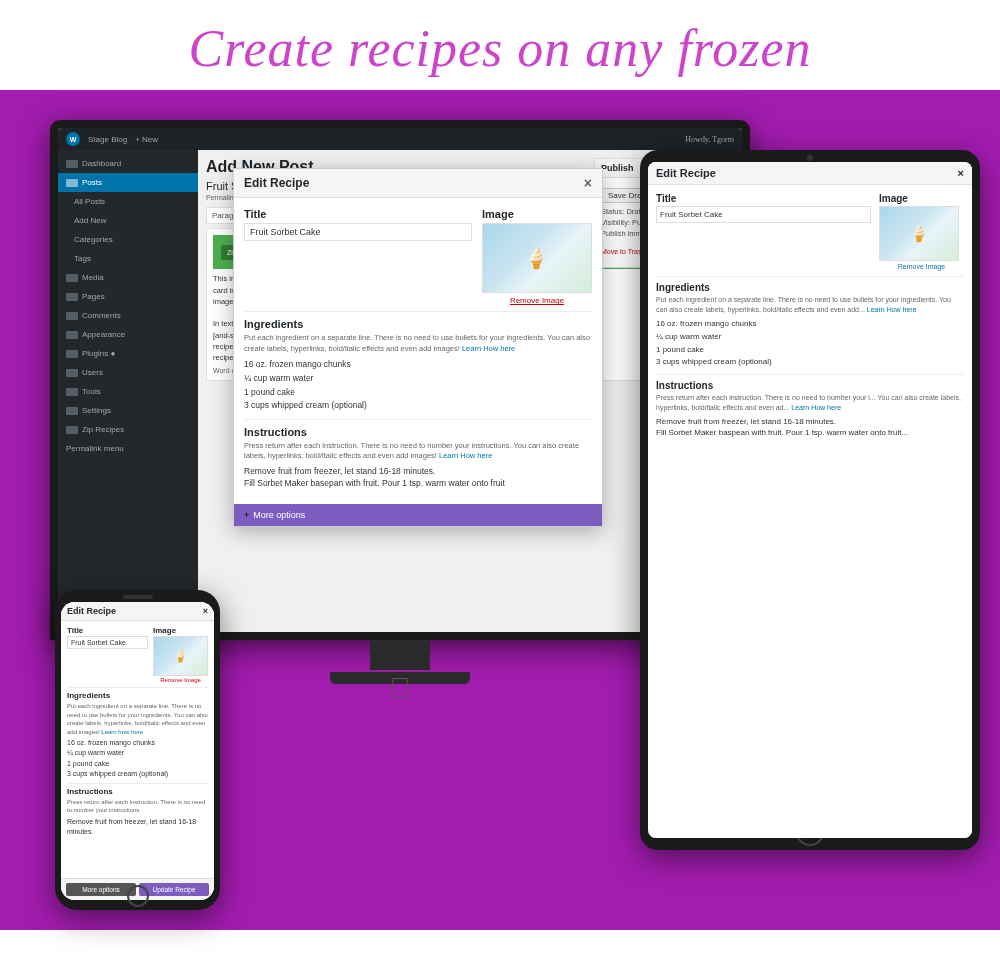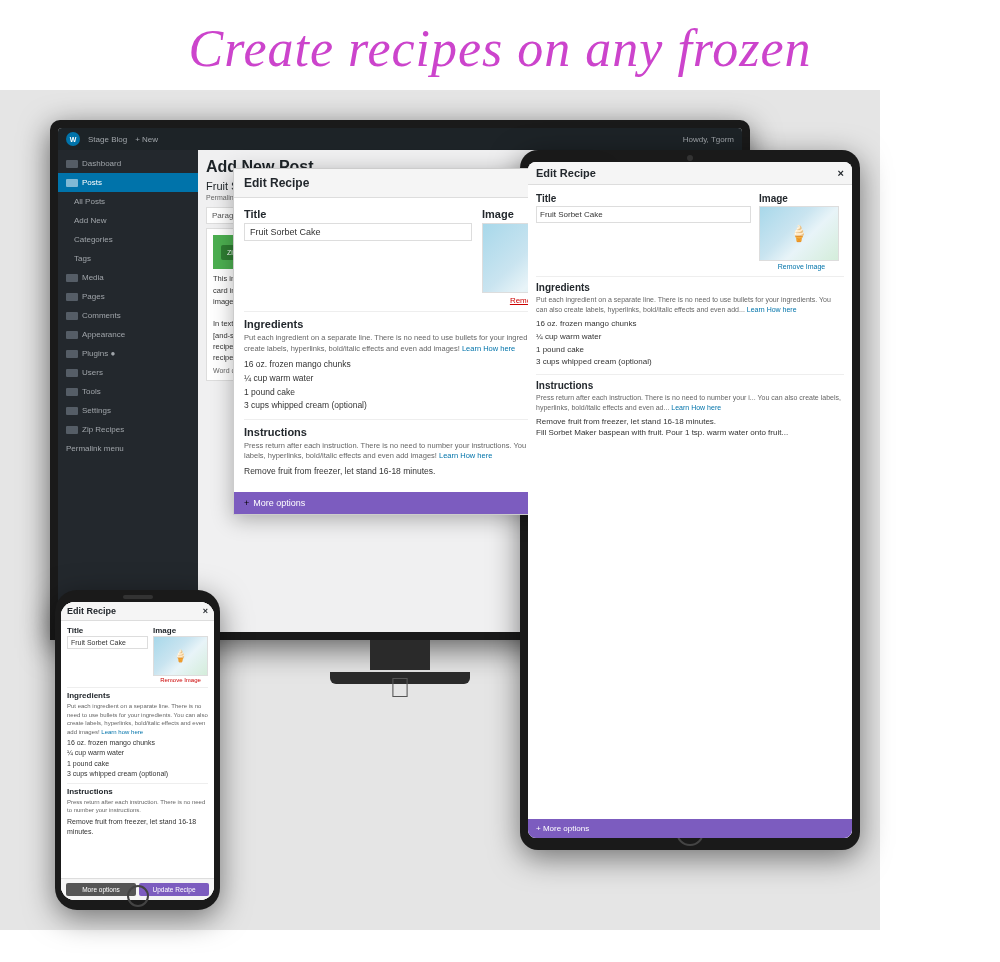--- a/index.html
+++ b/index.html
@@ -20,23 +20,23 @@
       font-size: 52px;
       color: #cc44cc;
       font-style: italic;
       line-height: 1.2;
       letter-spacing: 1px;
     }
 
     
     .scene {
       position: relative;
-      width: 880px;
+      width: 1000px;
       height: 840px;
-      background: #e5e5e5;
+      background: #a21caf;
     }
 
     
     .monitor-outer {
       position: absolute;
       left: 50px;
       top: 30px;
       width: 700px;
       height: 580px;
     }
@@ -101,20 +101,21 @@
       font-size: 7px;
       font-weight: bold;
     }
     .wp-topbar-item {
       color: #a0a5aa;
       font-size: 8px;
     }
     .wp-topbar-right {
       margin-left: auto;
       color: #a0a5aa;
+      font-family: Liberation Serif, serif;
     }
     .wp-body {
       display: flex;
       flex: 1;
       overflow: hidden;
     }
     .wp-sidebar {
       width: 140px;
       background: #23282d;
       flex-shrink: 0;
@@ -871,20 +872,21 @@
               <div>1 pound cake</div>
               <div>3 cups whipped cream (optional)</div>
             </div>
             <div class="modal-section-label">Instructions</div>
             <div class="modal-desc">
               <span>Press return after each instruction. There is no need to number your instructions. You can also create labels, hyperlinks, bold/italic effects and even add images!</span>
               <a style="color:#0073aa;">Learn How here</a>
             </div>
             <div class="modal-instructions-text">
               <div>Remove fruit from freezer, let stand 16-18 minutes.</div>
+              <div>Fill Sorbet Maker basepan with fruit. Pour 1 tsp. warm water onto fruit</div>
             </div>
           </div>
           <div class="modal-footer">
             <span class="modal-more-plus">+</span>
             <span class="modal-more-options">More options</span>
           </div>
         </div>
 
       </div>
     </div>
@@ -961,23 +963,20 @@
             <div class="modal-tablet-section">Instructions</div>
             <div class="modal-tablet-desc">
               <span>Press return after each instruction. There is no need to number your i... You can also create labels, hyperlinks, bold/italic effects and even ad...</span>
               <a style="color:#0073aa;">Learn How here</a>
             </div>
             <div class="modal-tablet-instructions">
               <div>Remove fruit from freezer, let stand 16-18 minutes.</div>
               <div>Fill Sorbet Maker baspean with fruit. Pour 1 tsp. warm water onto fruit...</div>
             </div>
           </div>
-          <div class="modal-tablet-footer">
-            <span class="modal-tablet-more">+ <span>More options</span></span>
-          </div>
         </div>
 
       </div>
       <div class="tablet-button"></div>
     </div>
   </div>
 
   <div class="phone-outer">
     <div class="phone-frame">
       <div class="phone-speaker"></div>

